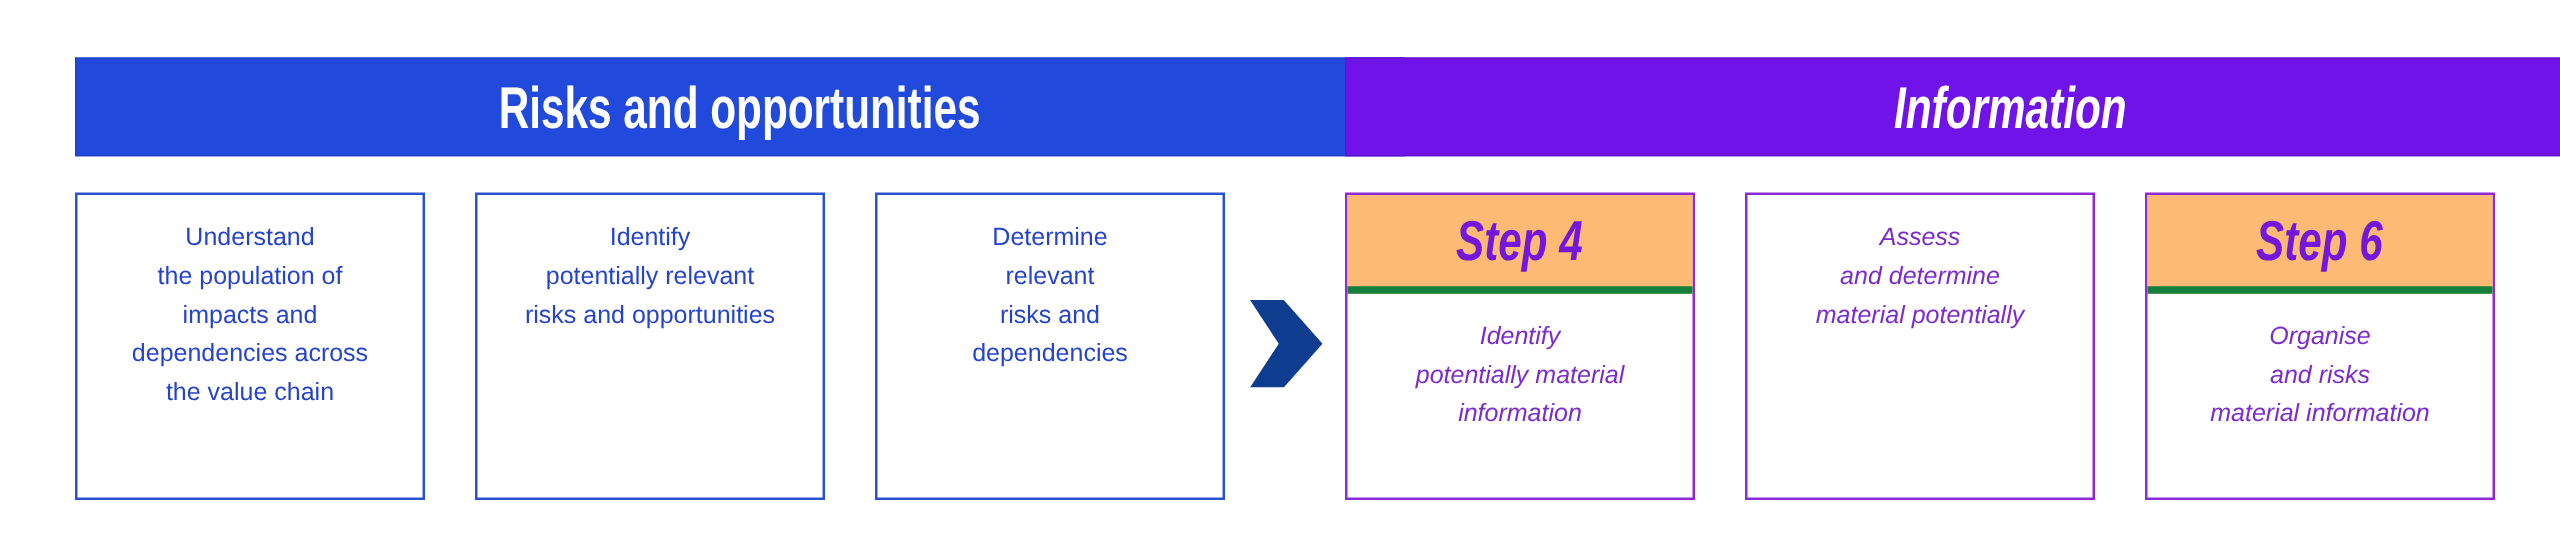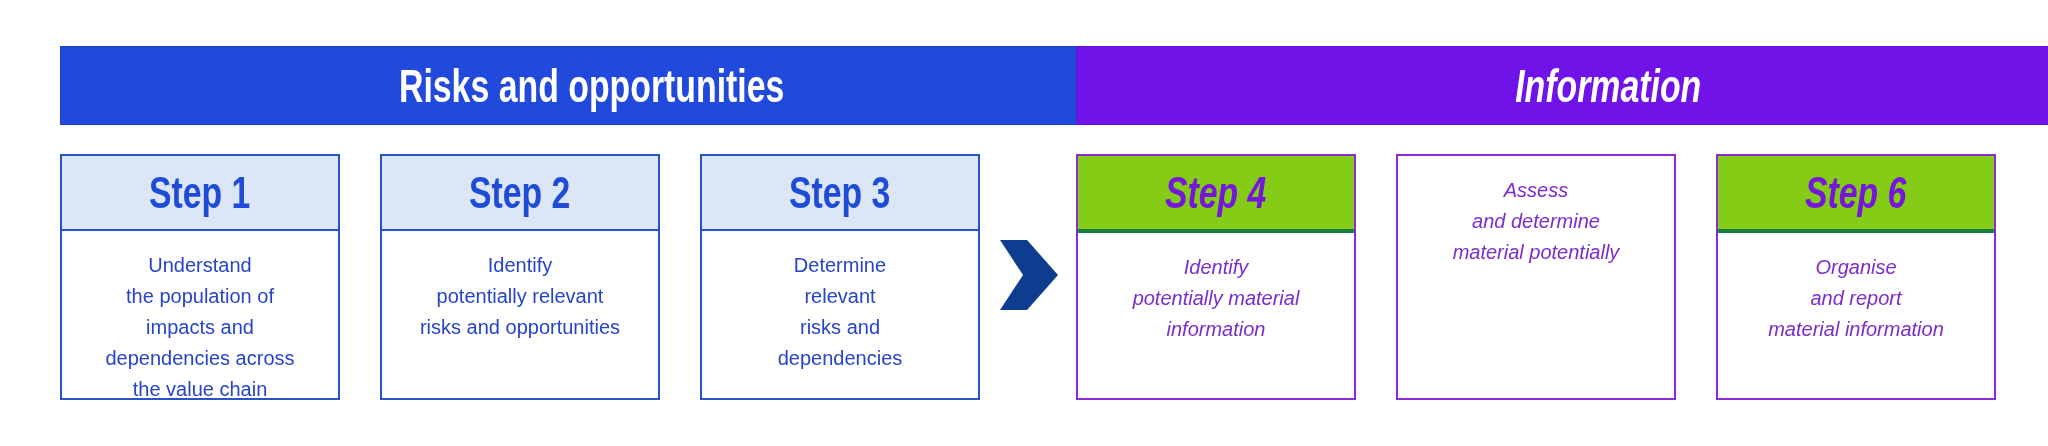--- a/index.html
+++ b/index.html
@@ -62,21 +62,21 @@
   .group-purple .step-box { border: 2px solid #8D2BD8; }
 
   .step-header {
     height: 73px;
     flex: 0 0 73px;
     display: flex;
     align-items: center;
     justify-content: center;
   }
   .group-blue   .step-header { background: #DBE6F7; border-bottom: 2px solid #2953CC; }
-  .group-purple .step-header { background: #84cc16; border-bottom: 4px solid #15803d; }
+  .group-purple .step-header { background: #fdba74; border-bottom: 6px solid #15803d; }
 
   .step-label {
     display: inline-block;
     font-weight: 700;
     font-size: 45px;
     transform: scaleX(0.75);
     white-space: nowrap;
   }
   .group-blue   .step-label { color: #1F4BD6; }
   .group-purple .step-label { color: #7517DA; }
@@ -105,41 +105,32 @@
 <body>
 
 <div class="canvas">
 
   <div class="group group-blue">
     <div class="band">
       <span class="band-title">Risks and opportunities</span>
     </div>
     <div class="steps-row">
       <div class="step-box">
-        <div class="step-header">
-          <span class="step-label">Step 1</span>
-        </div>
         <div class="step-body">Understand
 the population of
 impacts and
 dependencies across
 the value chain</div>
       </div>
       <div class="step-box">
-        <div class="step-header">
-          <span class="step-label">Step 2</span>
-        </div>
         <div class="step-body">Identify
 potentially relevant
 risks and opportunities</div>
       </div>
       <div class="step-box">
-        <div class="step-header">
-          <span class="step-label">Step 3</span>
-        </div>
         <div class="step-body">Determine
 relevant
 risks and
 dependencies</div>
       </div>
     </div>
   </div>
 
   <svg class="arrow" viewBox="0 0 58 70" xmlns="http://www.w3.org/2000/svg">
     <polygon points="0,0 27,0 58,35 27,70 0,70 23,35" fill="#0E3D8F"></polygon>
@@ -161,19 +152,19 @@
       <div class="step-box">
         <div class="step-body">Assess
 and determine
 material potentially</div>
       </div>
       <div class="step-box">
         <div class="step-header">
           <span class="step-label">Step 6</span>
         </div>
         <div class="step-body">Organise
-and report
+and risks
 material information</div>
       </div>
     </div>
   </div>
 
 </div>
 
 </body></html>

